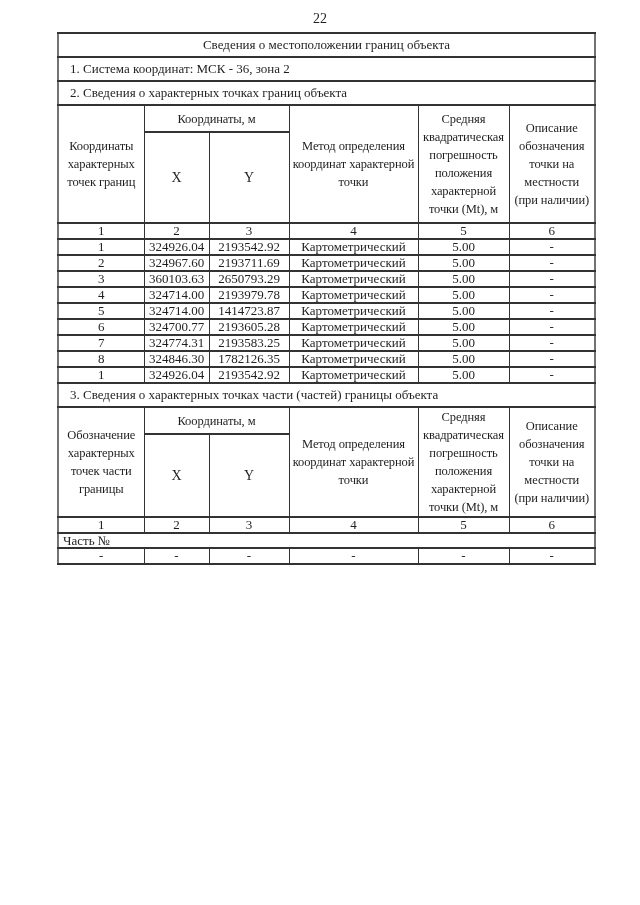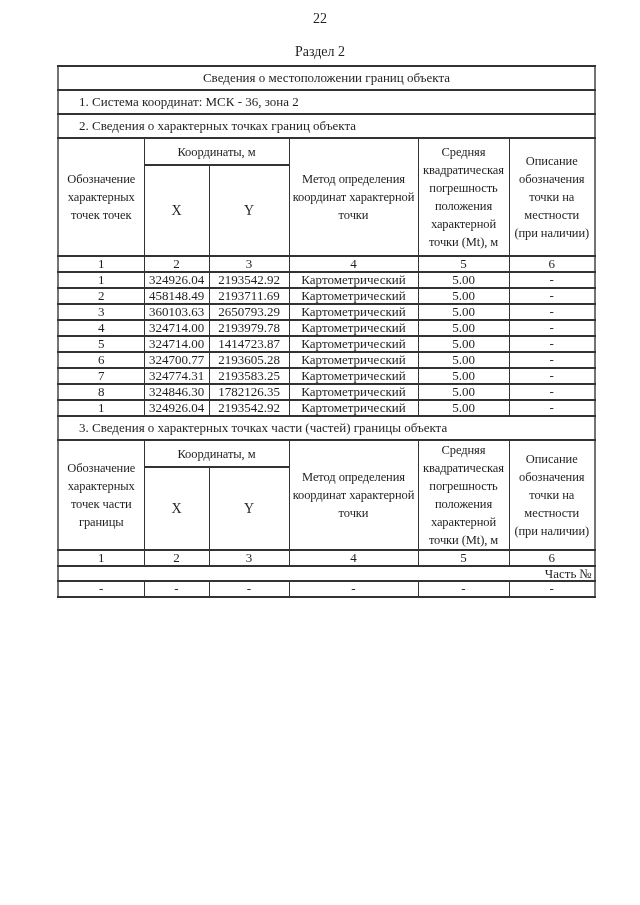--- a/index.html
+++ b/index.html
@@ -46,47 +46,46 @@
     overflow: hidden;
     word-wrap: break-word;
   }
   tr.r-title td {
     height: 22px;
     text-align: center;
   }
   tr.r-left td {
     height: 22px;
     text-align: left;
-    padding-left: 20px;
+    padding-left: 11px;
   }
   tr.hdr td {
     font-size: 12.5px;
     line-height: 18px;
     letter-spacing: -0.1px;
   }
   td.coords-cell { height: 25px; }
   tr.hdr-xy td { height: 89px; font-size: 14px; }
   tr.hdr-xy.s3 td { height: 81px; }
   tr.nums td { height: 14px; line-height: 14px; }
   tbody.data-rows td { height: 14px; line-height: 14px; }
   tr.part-row td {
     height: 13px;
     line-height: 13px;
-    text-align: right;
-    padding-left: 16px;
+    text-align: left;
+    padding-left: 4px;
   }
 </style>
 </head>
 <body>
 
 <div class="page">
 
   <div class="page-number">22</div>
 
-  <div class="section-heading">Раздел 2</div>
 
   <table class="doc">
     <colgroup>
       <col style="width:86px">
       <col style="width:65px">
       <col style="width:80px">
       <col style="width:129px">
       <col style="width:91px">
       <col style="width:86px">
     </colgroup>
@@ -96,21 +95,21 @@
         <td colspan="6">Сведения о местоположении границ объекта</td>
       </tr>
       <tr class="r-left">
         <td colspan="6">1. Система координат: МСК - 36, зона 2</td>
       </tr>
       <tr class="r-left">
         <td colspan="6">2. Сведения о характерных точках границ объекта</td>
       </tr>
 
       <tr class="hdr">
-        <td rowspan="2">Обозначение характерных точек точек</td>
+        <td rowspan="2">Координаты характерных точек границ</td>
         <td colspan="2" class="coords-cell">Координаты, м</td>
         <td rowspan="2">Метод определения координат характерной точки</td>
         <td rowspan="2">Средняя квадратическая погрешность положения характерной точки (Mt), м</td>
         <td rowspan="2">Описание обозначения точки на местности (при наличии)</td>
       </tr>
       <tr class="hdr hdr-xy">
         <td>X</td>
         <td>Y</td>
       </tr>
 
@@ -128,21 +127,21 @@
         <tr>
     <td>1</td>
     <td>324926.04</td>
     <td>2193542.92</td>
     <td>Картометрический</td>
     <td>5.00</td>
     <td>-</td>
   </tr>
         <tr>
     <td>2</td>
-    <td>458148.49</td>
+    <td>324967.60</td>
     <td>2193711.69</td>
     <td>Картометрический</td>
     <td>5.00</td>
     <td>-</td>
   </tr>
         <tr>
     <td>3</td>
     <td>360103.63</td>
     <td>2650793.29</td>
     <td>Картометрический</td>

